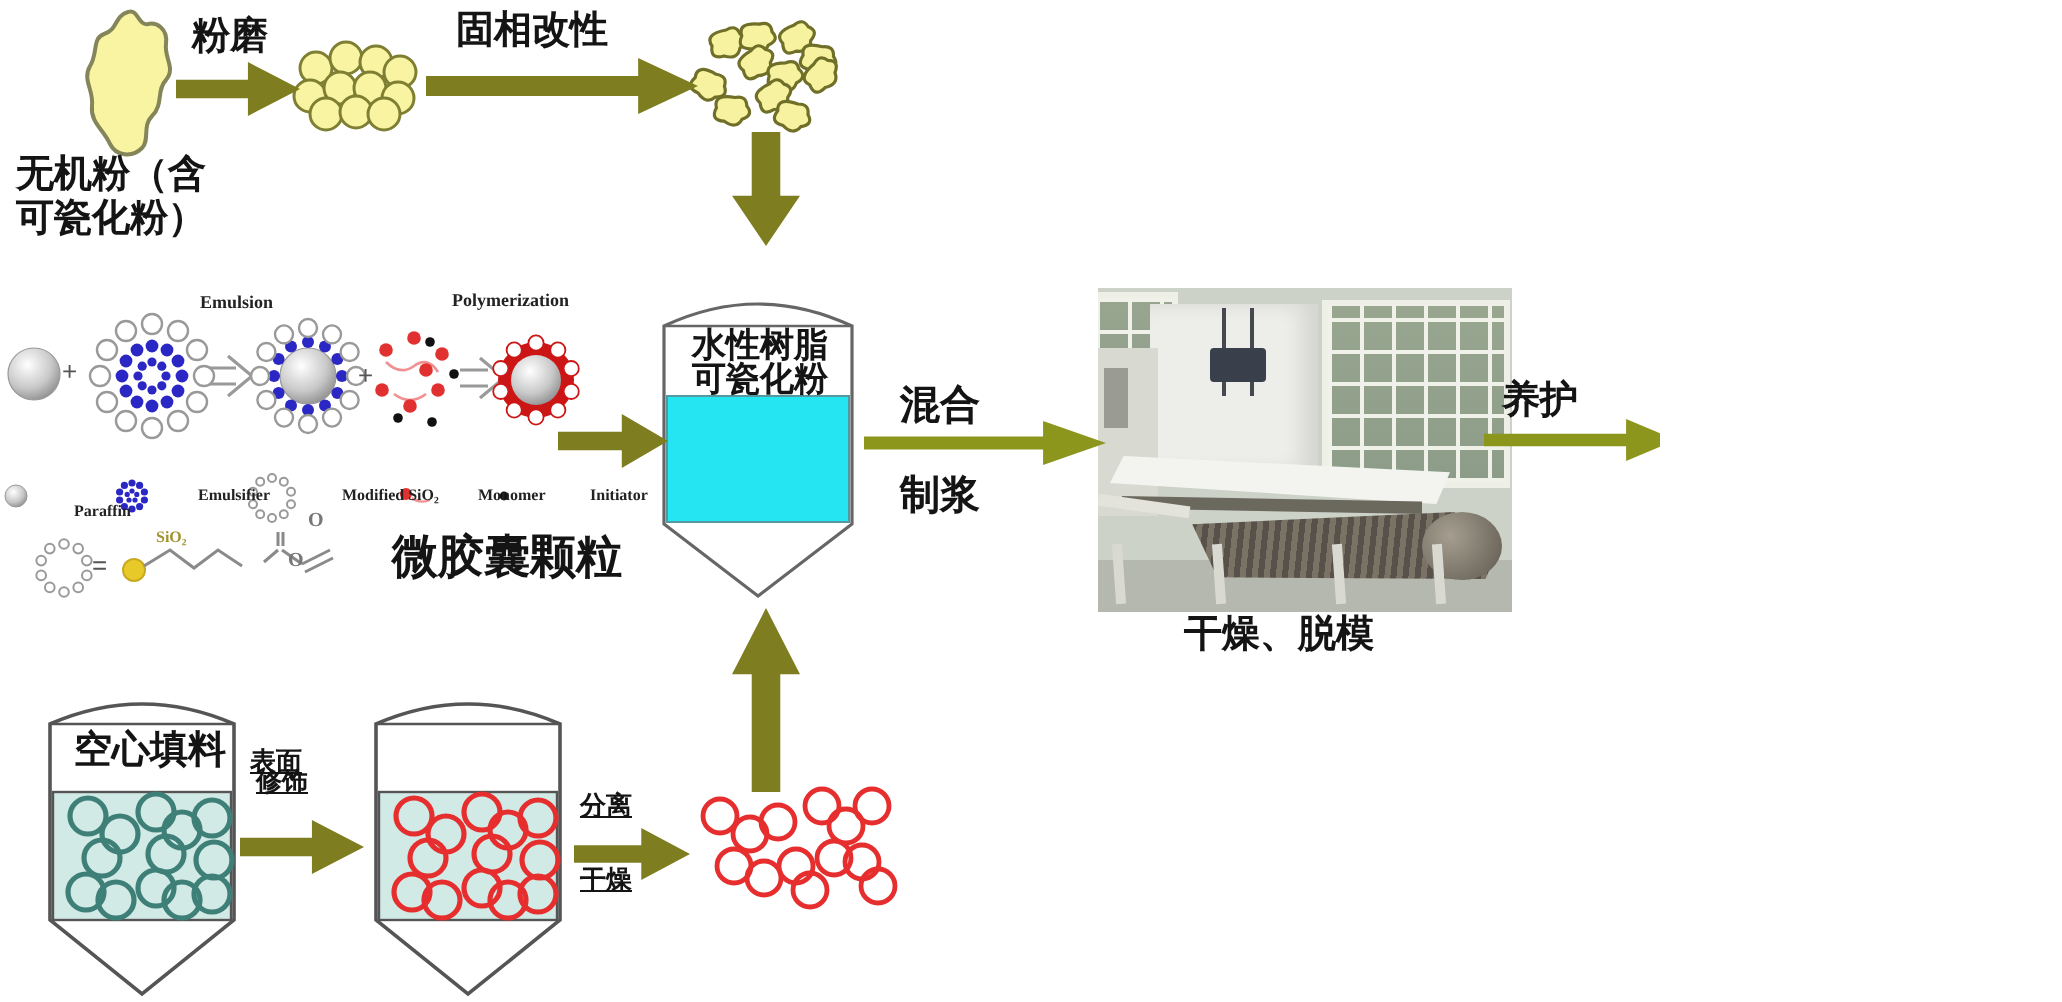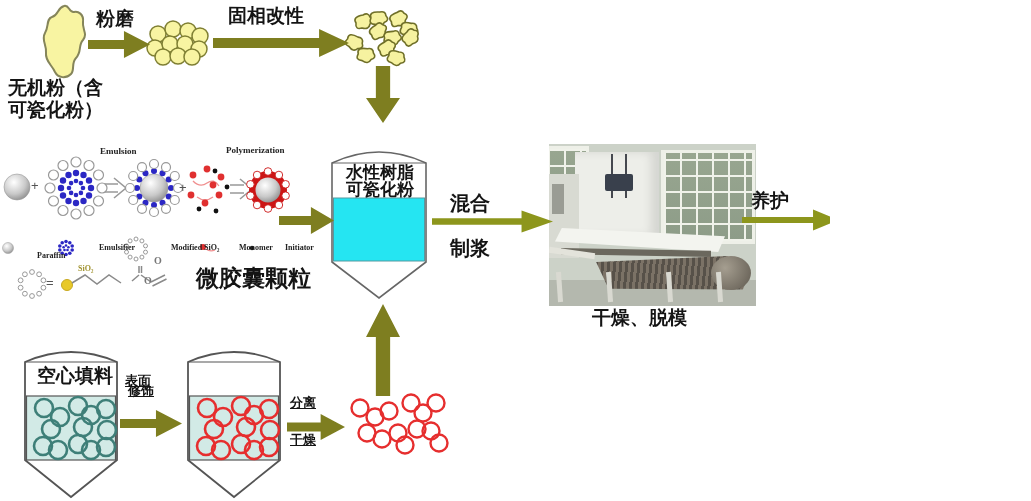--- a/index.html
+++ b/index.html
@@ -251,21 +251,21 @@
 
   <div class="lbl en fs9" style="left:80px;top:147px">Emulsion</div>
   <div class="lbl en fs9" style="left:206px;top:146px">Polymerization</div>
   <div class="lbl fs13" style="left:31px;top:179px">+</div>
   <div class="lbl fs13" style="left:179px;top:181px">+</div>
 
   <div class="lbl en fs7" style="left:17px;top:252px">Paraffin</div>
   <div class="lbl en fs7" style="left:79px;top:244px">Emulsifier</div>
   <div class="lbl en fs7" style="left:151px;top:244px">Modified SiO₂</div>
   <div class="lbl en fs7" style="left:219px;top:244px">Monomer</div>
-  <div class="lbl en fs7" style="left:265px;top:244px">Initiator</div>
+  <div class="lbl en fs7" style="left:275px;top:244px">Initiator</div>
 
   <div class="lbl fs13" style="left:46px;top:276px">=</div>
   <div class="lbl en fs7" style="left:58px;top:265px;color:#a0922e">SiO₂</div>
   <div class="lbl en fs10" style="left:124px;top:276px;color:#777">O</div>
   <div class="lbl en fs10" style="left:134px;top:256px;color:#777">O</div>
   <div class="lbl fs23" style="left:196px;top:266px">微胶囊颗粒</div>
 
   <div class="arr" style="left:279px;top:207px;width:55px;height:27px;background:#7e7e20;clip-path:polygon(0 33%,58% 33%,58% 0,100% 50%,58% 100%,58% 67%,0 67%)"></div>
 
   <svg id="svg-tank" style="left:325px;top:140px" width="108" height="162" viewBox="0 0 108 162">

